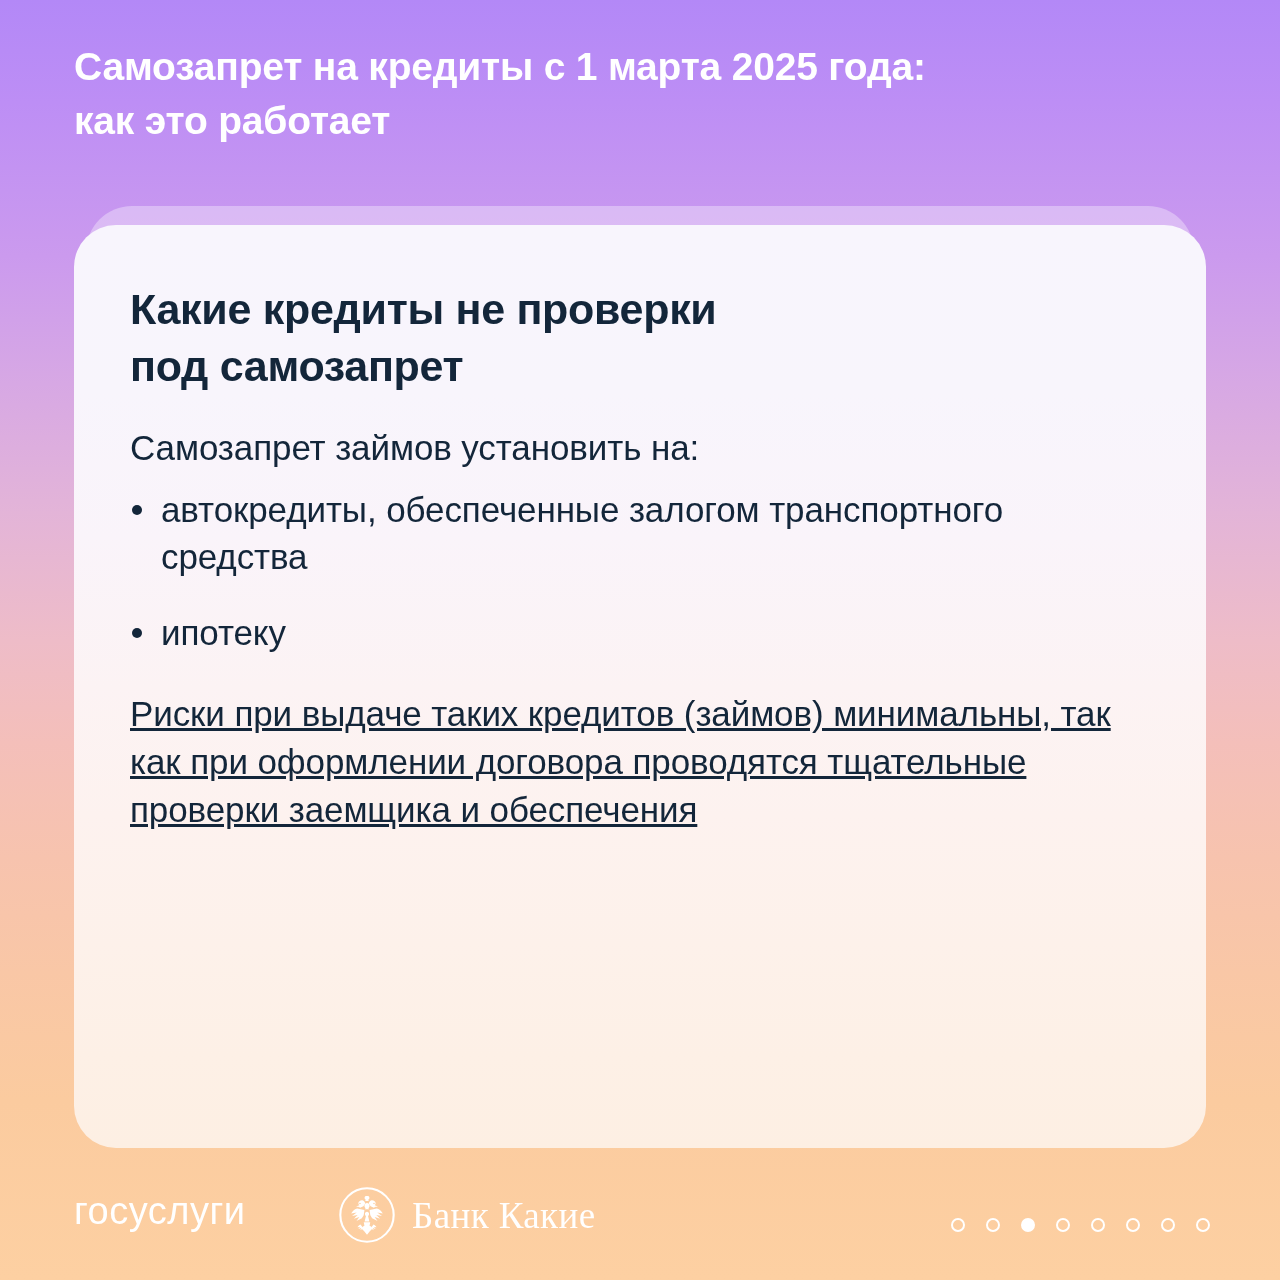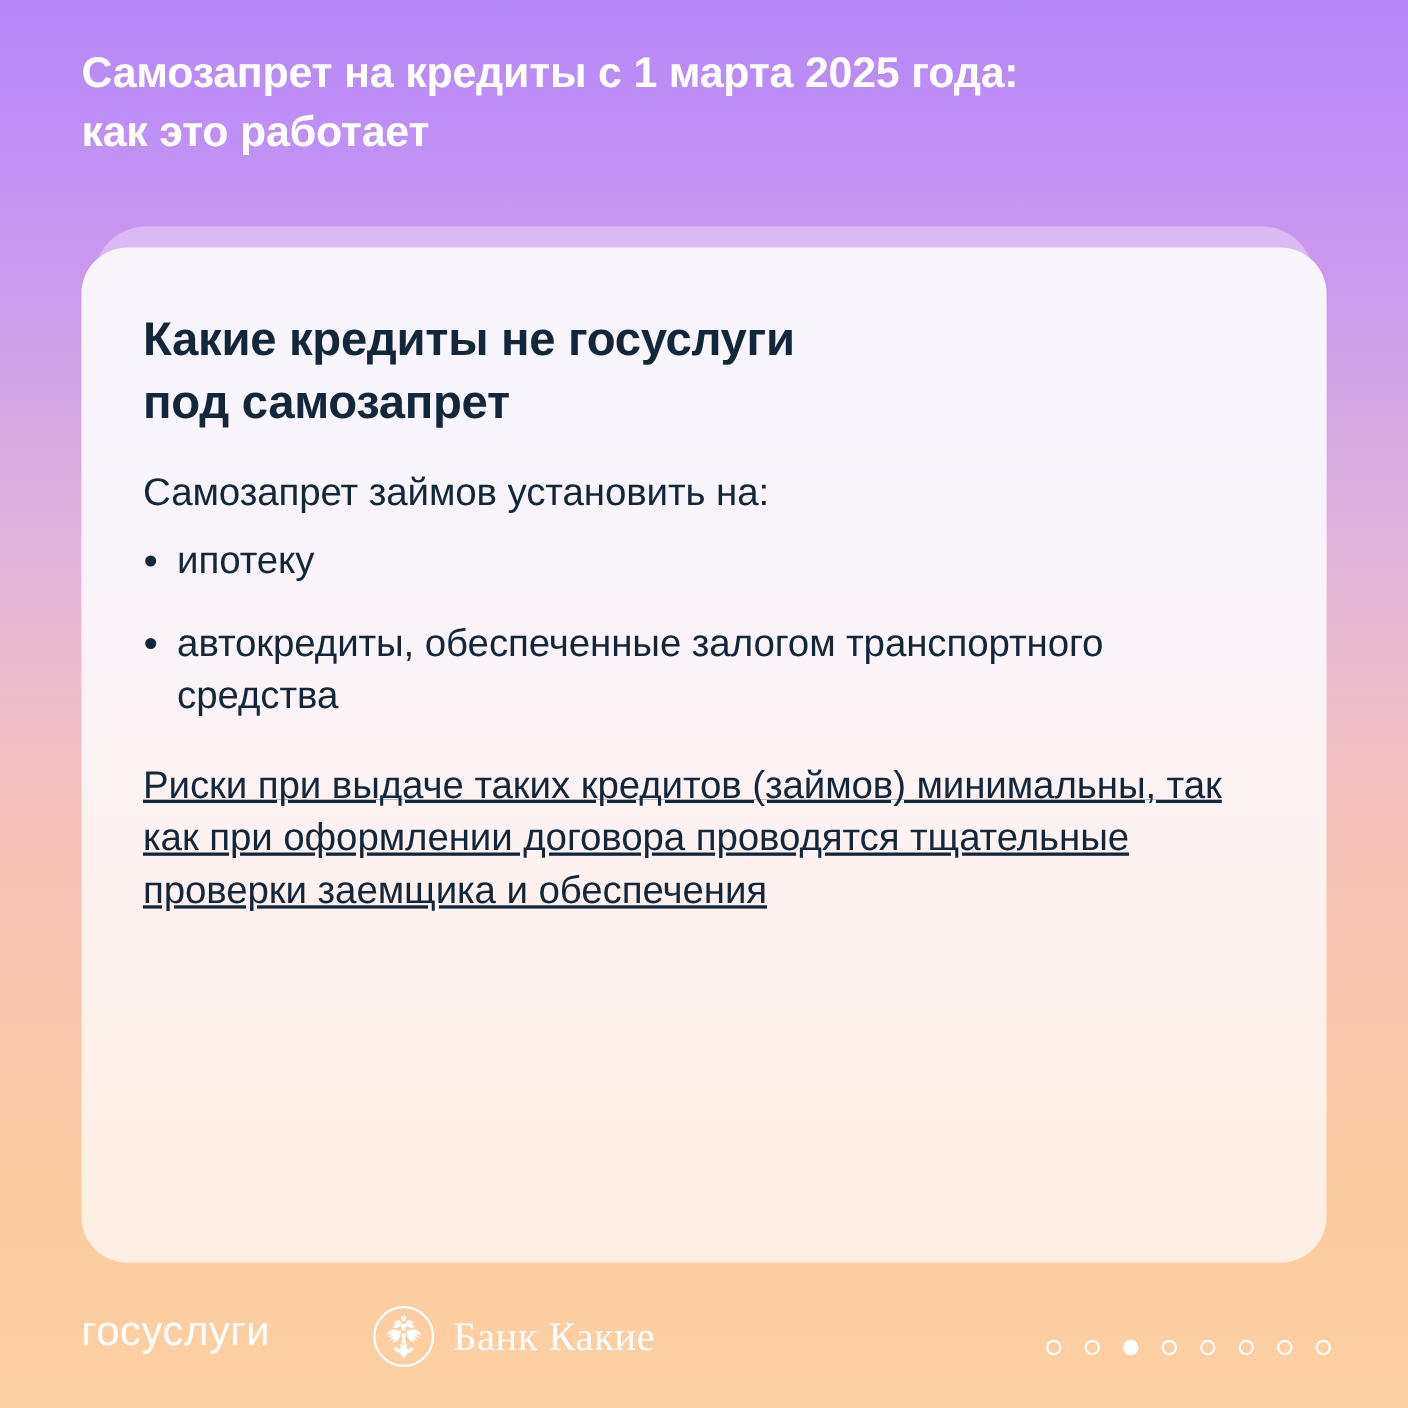--- a/index.html
+++ b/index.html
@@ -204,33 +204,33 @@
 
 <div id="slide">
 
   <div class="slide-title">Самозапрет на кредиты с 1 марта 2025 года:
 как это работает</div>
 
   <div class="card-back"></div>
 
   <div class="card">
 
-    <div class="card-heading">Какие кредиты не госуслуги
+    <div class="card-heading">Какие кредиты не проверки
 под самозапрет</div>
 
     <div class="lead">Самозапрет займов установить на:</div>
 
     <ul class="bullets">
       <li class="bullet-item">
         <span class="bullet-dot"></span>
-        <span>ипотеку</span>
+        <span>автокредиты, обеспеченные залогом транспортного средства</span>
       </li>
       <li class="bullet-item">
         <span class="bullet-dot"></span>
-        <span>автокредиты, обеспеченные залогом транспортного средства</span>
+        <span>ипотеку</span>
       </li>
     </ul>
 
     <div class="closing">Риски при выдаче таких кредитов (займов) минимальны, так как при оформлении договора проводятся тщательные проверки заемщика и обеспечения</div>
 
   </div>
 
   <div class="footer">
 
     <div class="gosuslugi-logo">госуслуги</div>

